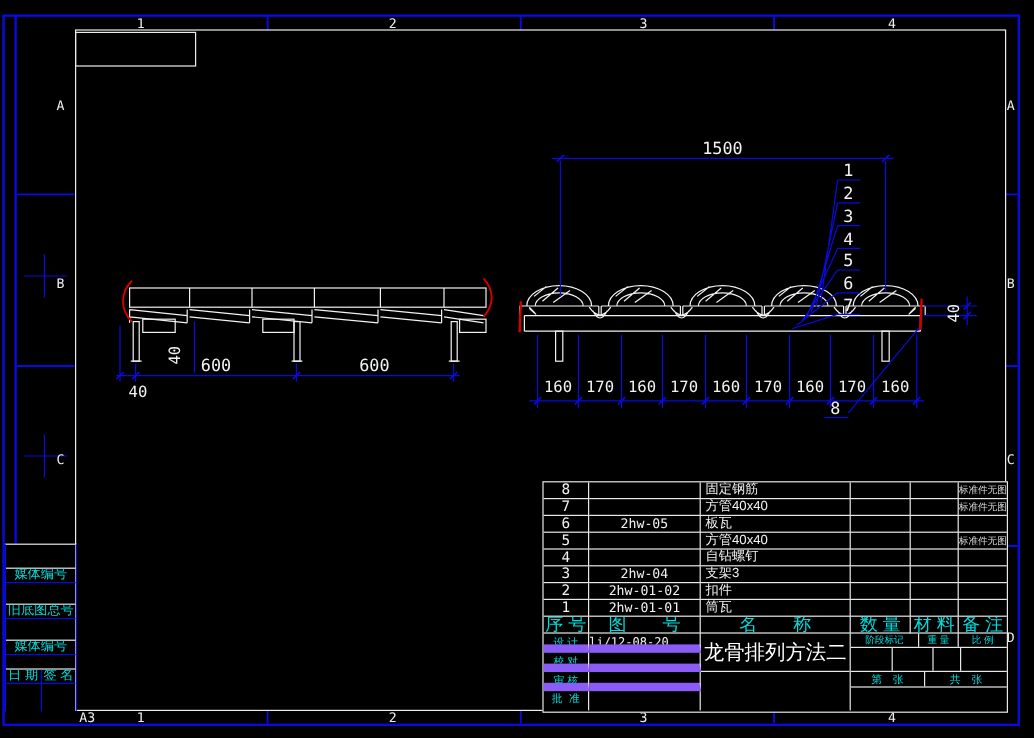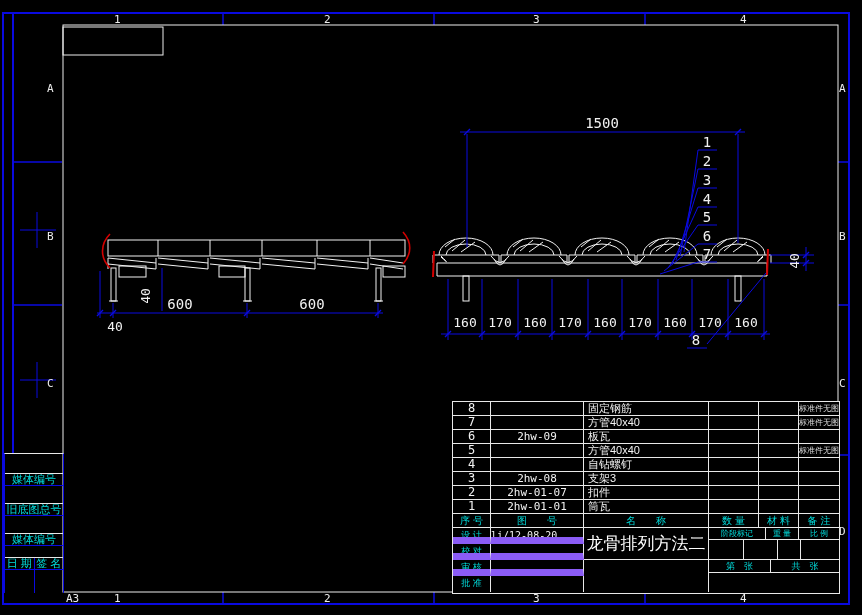--- a/index.html
+++ b/index.html
@@ -26,26 +26,26 @@
   .tb{position:absolute;left:452px;top:401px;width:386px;height:191px;border:1px solid #e8e8e8;
       background:#000;color:#f2f2f2;}
   .pgrid{display:grid;grid-template-columns:38px 93px 125px 50px 40px auto;}
   .pgrid>div{box-sizing:border-box;height:14px;border-right:1px solid #e8e8e8;border-bottom:1px solid #e8e8e8;
              overflow:hidden;white-space:nowrap;line-height:13px;}
   .pgrid>div:nth-child(6n){border-right:none;}
   .cseq{text-align:center;font:12px "DejaVu Sans Mono",monospace;}
   .cdwg{text-align:center;font:11px "DejaVu Sans Mono",monospace;}
   .cname{padding-left:4px;font-size:11px;}
   .crem{font-size:8px;text-align:center;color:#dcdcdc;line-height:14px;}
-  .phead{color:#00dcdc;font-size:10px;text-align:center;line-height:14px;}
+  .phead{color:#00dcdc;font-size:15px;text-align:center;line-height:14px;}
   .lower{display:flex;height:64px;}
   .sgrid{display:grid;grid-template-columns:38px 93px;width:131px;}
   .sgrid>div{box-sizing:border-box;height:16px;border-right:1px solid #e8e8e8;border-bottom:7px solid #8b5cf6;
              line-height:15px;overflow:hidden;}
-  .sgrid>div:nth-child(8),.sgrid>div:nth-child(7){border-bottom:none;}
+  .sgrid>div:nth-child(8),.sgrid>div:nth-child(7){border-bottom:none;font-family:Liberation Mono, monospace;}
   .slab{color:#00dcdc;font-size:9px;text-align:center;}
   .sval{text-align:left;font:10px "DejaVu Sans Mono",monospace;}
   .midcol{width:125px;border-right:1px solid #e8e8e8;box-sizing:border-box;display:flex;flex-direction:column;}
   .dtitle{height:32px;border-bottom:1px solid #e8e8e8;box-sizing:border-box;display:flex;align-items:center;
           justify-content:center;font-size:17px;letter-spacing:0px;white-space:nowrap;color:#fff;}
   .dcode{flex:1;display:flex;align-items:center;justify-content:center;font:13px "DejaVu Sans Mono",monospace;}
   .rcol{flex:1;display:flex;flex-direction:column;}
   .rrowA{display:flex;height:12px;border-bottom:1px solid #e8e8e8;box-sizing:border-box;}
   .rrowA>div{box-sizing:border-box;border-right:1px solid #e8e8e8;color:#00dcdc;font-size:8px;
              text-align:center;line-height:11px;overflow:hidden;white-space:nowrap;}
@@ -243,49 +243,49 @@
       <div class="crem">标准件无图</div>
 
       <div class="cseq">7</div>
       <div class="cdwg"></div>
       <div class="cname">方管40x40</div>
       <div></div>
       <div></div>
       <div class="crem">标准件无图</div>
 
       <div class="cseq">6</div>
-      <div class="cdwg">2hw-09</div>
+      <div class="cdwg">2hw-05</div>
       <div class="cname">板瓦</div>
       <div></div>
       <div></div>
       <div class="crem"></div>
 
       <div class="cseq">5</div>
       <div class="cdwg"></div>
       <div class="cname">方管40x40</div>
       <div></div>
       <div></div>
       <div class="crem">标准件无图</div>
 
       <div class="cseq">4</div>
       <div class="cdwg"></div>
       <div class="cname">自钻螺钉</div>
       <div></div>
       <div></div>
       <div class="crem"></div>
 
       <div class="cseq">3</div>
-      <div class="cdwg">2hw-08</div>
+      <div class="cdwg">2hw-04</div>
       <div class="cname">支架3</div>
       <div></div>
       <div></div>
       <div class="crem"></div>
 
       <div class="cseq">2</div>
-      <div class="cdwg">2hw-01-07</div>
+      <div class="cdwg">2hw-01-02</div>
       <div class="cname">扣件</div>
       <div></div>
       <div></div>
       <div class="crem"></div>
 
       <div class="cseq">1</div>
       <div class="cdwg">2hw-01-01</div>
       <div class="cname">筒瓦</div>
       <div></div>
       <div></div>

